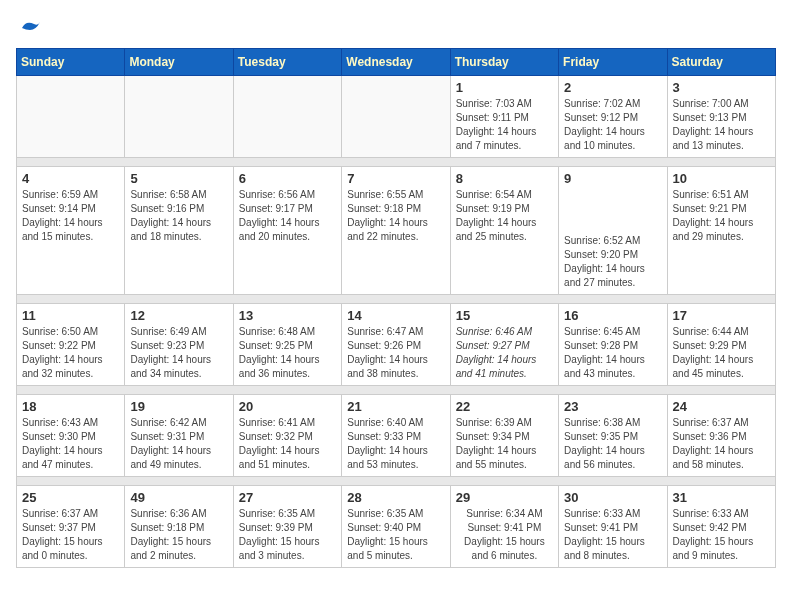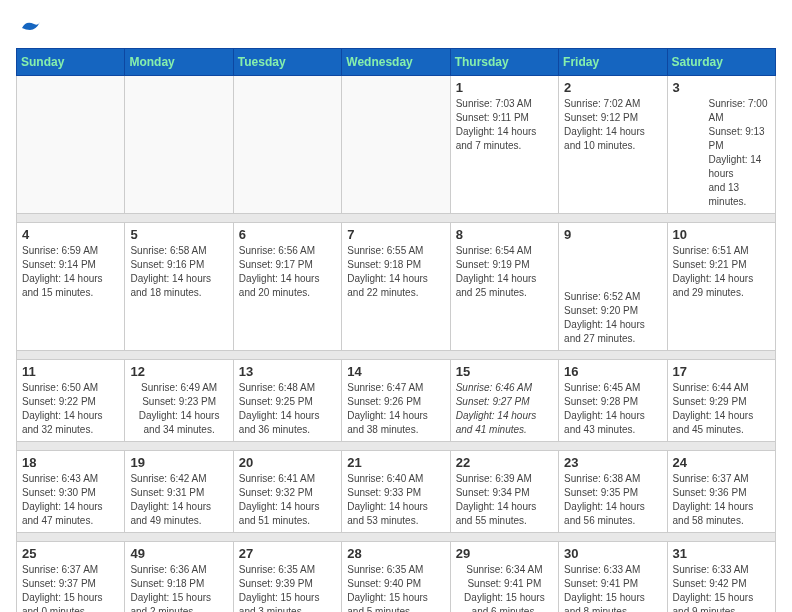--- a/index.html
+++ b/index.html
@@ -44,21 +44,21 @@
       font-size: 14px;
       color: #555;
     }
     .calendar {
       width: 100%;
       border-collapse: collapse;
       border: 1px solid #ccc;
     }
     .calendar th {
       background-color: #1565c0;
-      color: #86efac;
+      color: #fef9c3;
       font-size: 12px;
       font-weight: bold;
       padding: 6px 4px;
       border: 1px solid #0d47a1;
       text-align: left;
     }
     .calendar td {
       border: 1px solid #ccc;
       vertical-align: top;
       padding: 4px 5px;
@@ -138,21 +138,21 @@
         </td>
         <td>
           <span class="day-num">2</span>
           <div class="day-info" style="white-space: pre-line;">Sunrise: 7:02 AM
 Sunset: 9:12 PM
 Daylight: 14 hours
 and 10 minutes.</div>
         </td>
         <td>
           <span class="day-num">3</span>
-          <div class="day-info" style="white-space: pre-line; margin-left: 36px;">Sunrise: 7:00 AM
+          <div class="day-info" style="white-space: pre-line;">Sunrise: 7:00 AM
 Sunset: 9:13 PM
 Daylight: 14 hours
 and 13 minutes.</div>
         </td>
       </tr>
       <tr>
         <td colspan="7" class="row-separator"></td>
       </tr>
       <tr>
         <td>
@@ -211,21 +211,21 @@
       <tr>
         <td>
           <span class="day-num">11</span>
           <div class="day-info" style="white-space: pre-line;">Sunrise: 6:50 AM
 Sunset: 9:22 PM
 Daylight: 14 hours
 and 32 minutes.</div>
         </td>
         <td>
           <span class="day-num">12</span>
-          <div class="day-info" style="white-space: pre-line; text-align: center;">Sunrise: 6:49 AM
+          <div class="day-info" style="white-space: pre-line;">Sunrise: 6:49 AM
 Sunset: 9:23 PM
 Daylight: 14 hours
 and 34 minutes.</div>
         </td>
         <td>
           <span class="day-num">13</span>
           <div class="day-info" style="white-space: pre-line;">Sunrise: 6:48 AM
 Sunset: 9:25 PM
 Daylight: 14 hours
 and 36 minutes.</div>

